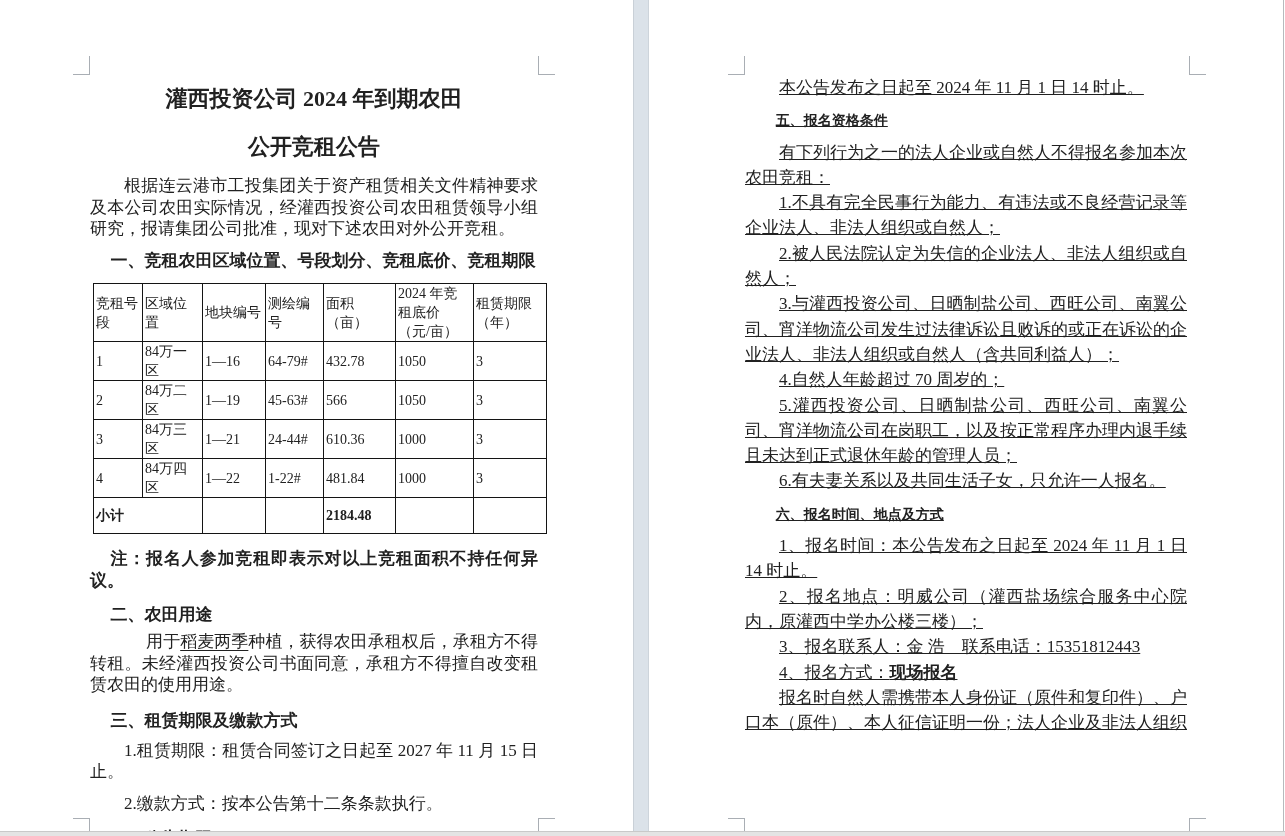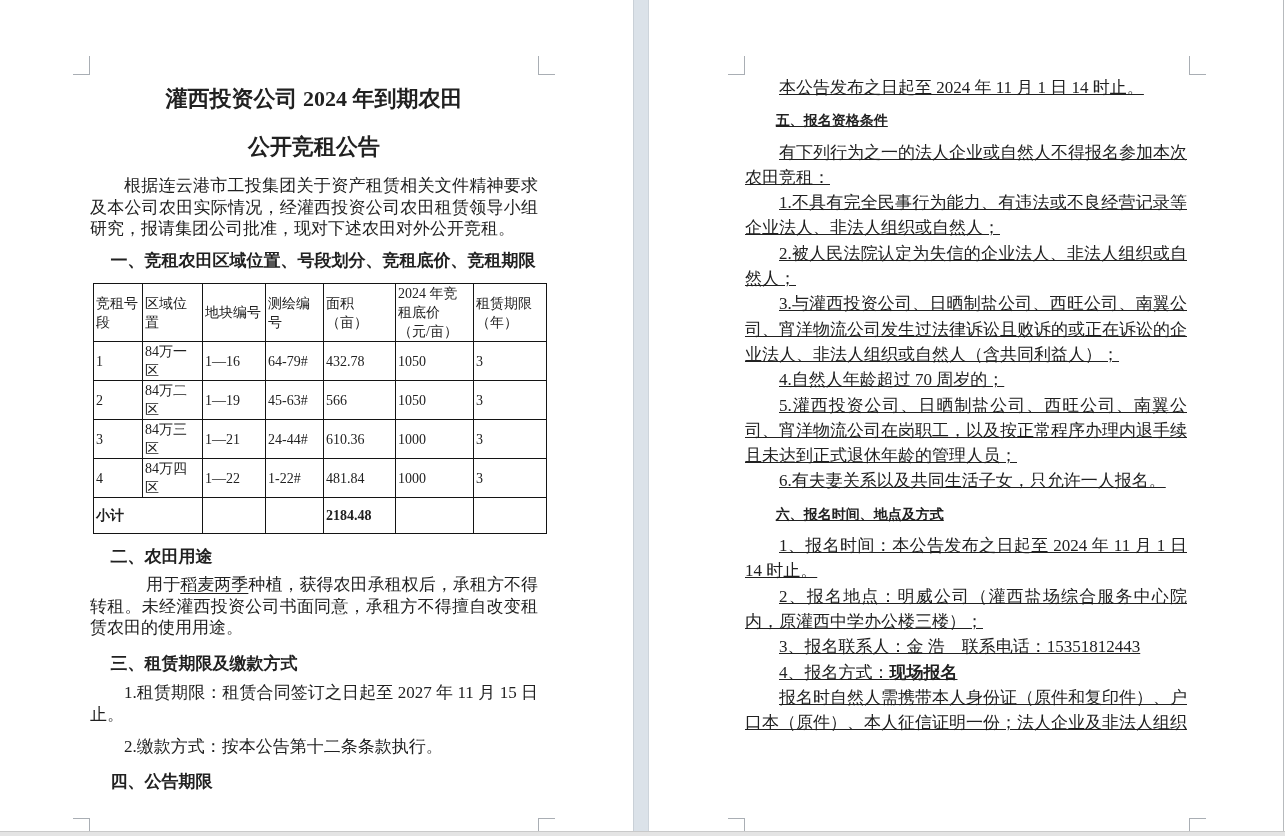--- a/index.html
+++ b/index.html
@@ -137,20 +137,21 @@
             <td colspan="2">小计</td>
             <td></td>
             <td></td>
             <td>2184.48</td>
             <td></td>
             <td></td>
           </tr>
         </tbody>
       </table>
 
+      <p class="note-line">注：报名人参加竞租即表示对以上竞租面积不持任何异议。</p>
 
       <p class="h-left h2m">二、农田用途</p>
       <p class="ind33"><span>用于</span><span class="u">稻麦两季</span><span>种植，获得农田承租权后，承租方不得转租。未经灌西投资公司书面同意，承租方不得擅自改变租赁农田的使用用途。</span></p>
 
       <p class="h-left h3m">三、租赁期限及缴款方式</p>
       <p class="ind2 sp8">1.租赁期限：租赁合同签订之日起至 2027 年 11 月 15 日止。</p>
       <p class="ind2 sp10">2.缴款方式：按本公告第十二条条款执行。</p>
 
       <p class="h-left h4m">四、公告期限</p>
     </div>

